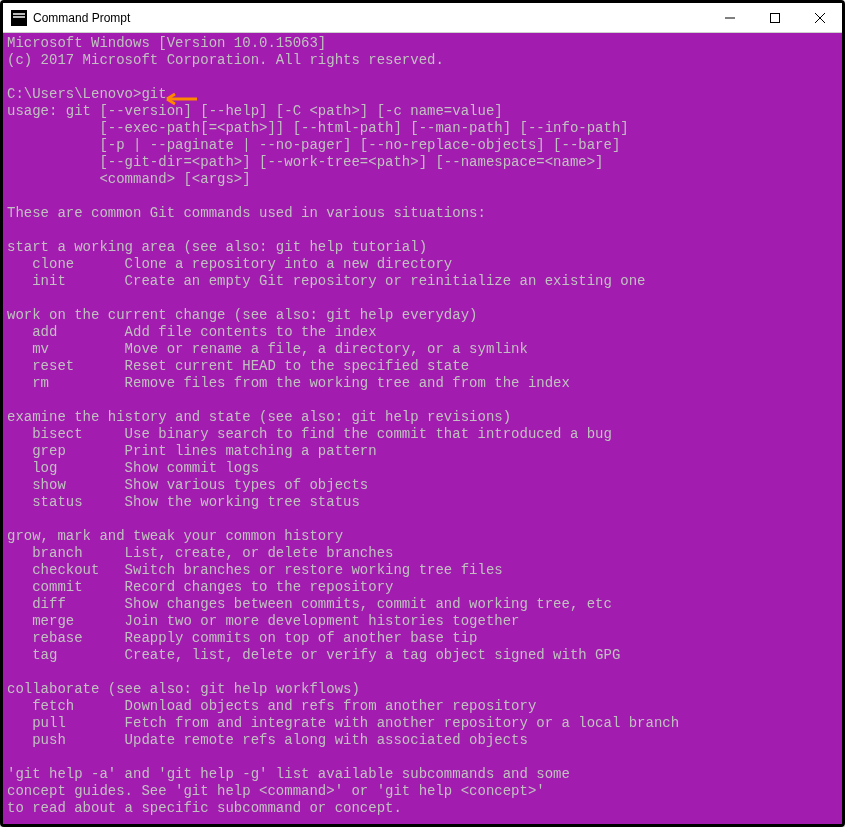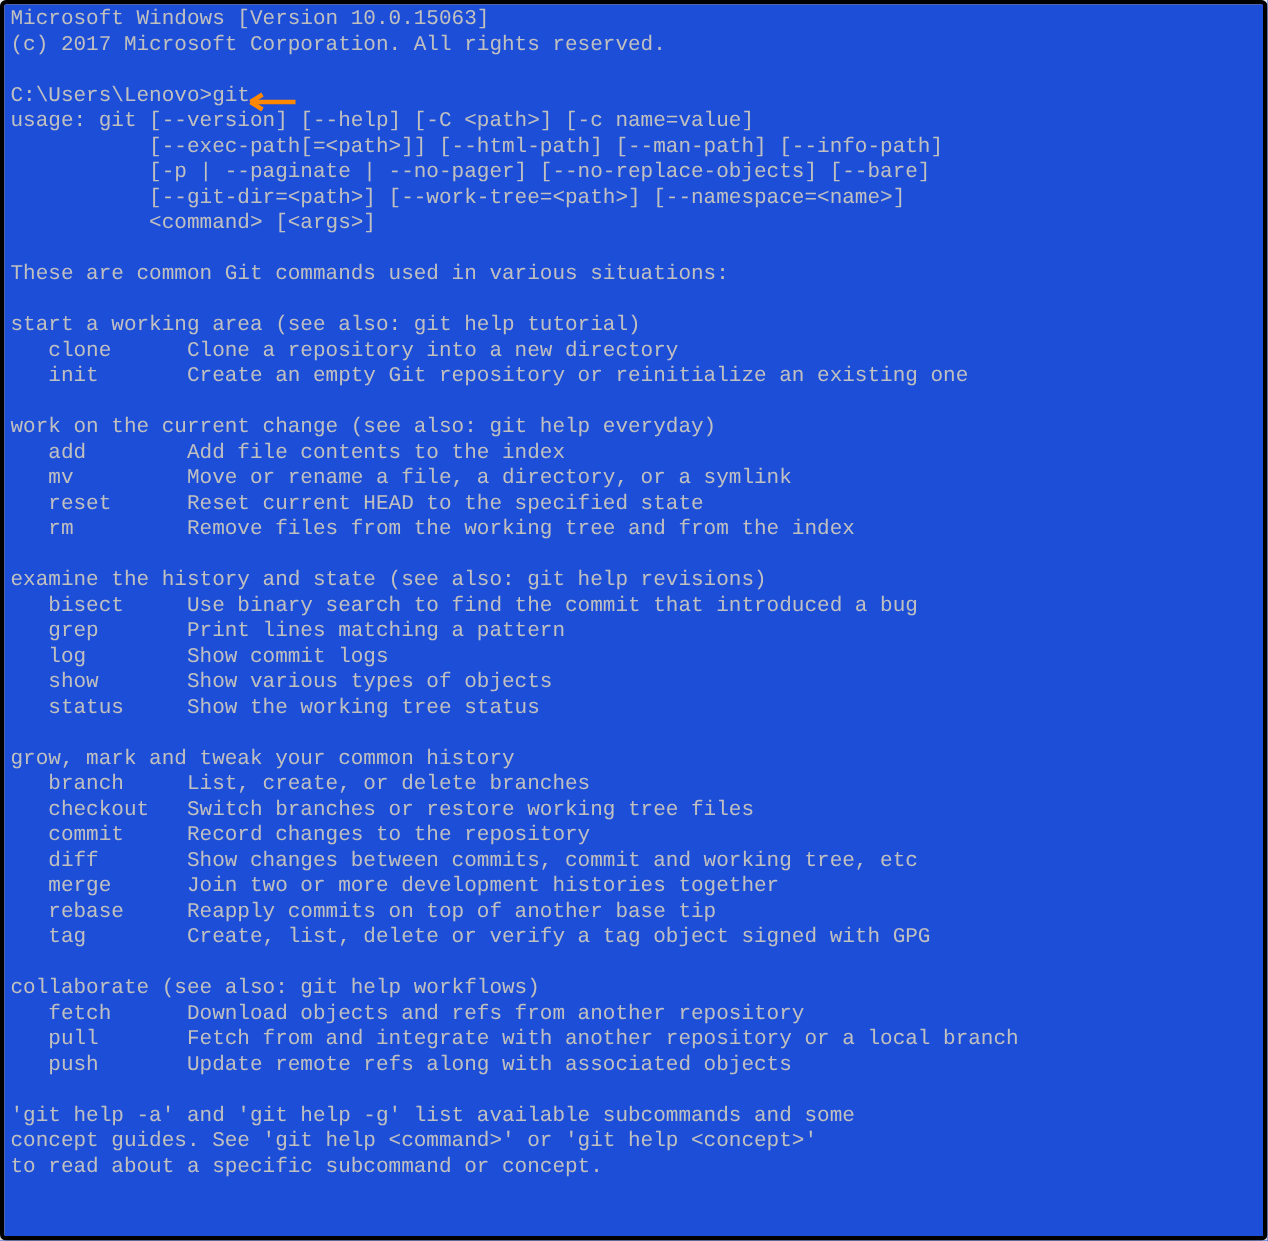--- a/index.html
+++ b/index.html
@@ -26,35 +26,56 @@
       box-shadow:0 3px 0 #bbb;
     }
     .titlebar .title { font-size:12px; color:#000; flex:1; }
     .win-controls { display:flex; }
     .win-btn {
       width:45px; height:29px;
       display:flex; align-items:center; justify-content:center;
       font-size:14px; color:#000;
     }
     .terminal{
-      flex:1; background:#1d4ed8; color:#c0c0c0;
+      flex:1; background:#a21caf; color:#c0c0c0;
       font-family:Consolas,"Courier New",monospace;
       font-size:14px; line-height:17px;
       padding:2px 4px; overflow:hidden;
       white-space:pre;
     }
     .arrow{
       position:relative; display:inline-block; width:40px;
     }
     .arrow svg{ position:absolute; top:-6px; left:-2px; }
   </style>
 </head>
 <body>
 
 <div class="window">
+  <div class="titlebar">
+    <div class="icon"></div>
+    <div class="title">Command Prompt</div>
+    <div class="win-controls">
+      <div class="win-btn">
+        <svg width="10" height="10" viewBox="0 0 10 10">
+            <path d="M0 5 H10" stroke="#000" stroke-width="1"></path>
+          </svg>
+      </div>
+      <div class="win-btn">
+        <svg width="10" height="10" viewBox="0 0 10 10">
+            <rect x="0.5" y="0.5" width="9" height="9" fill="none" stroke="#000" stroke-width="1"></rect>
+          </svg>
+      </div>
+      <div class="win-btn win-close">
+        <svg width="10" height="10" viewBox="0 0 10 10">
+            <path d="M0 0 L10 10 M10 0 L0 10" stroke="currentColor" stroke-width="1"></path>
+          </svg>
+      </div>
+    </div>
+  </div>
   <div class="terminal"><span>Microsoft Windows [Version 10.0.15063]</span>
 <span>(c) 2017 Microsoft Corporation. All rights reserved.</span>
 
 <span>C:\Users\Lenovo&gt;git</span><span class="arrow"><svg width="40" height="14">
           <path d="M2 7 L32 7" stroke="#ff8800" stroke-width="3"></path>
           <path d="M2 7 L10 2 M2 7 L10 12" stroke="#ff8800" stroke-width="3" fill="none"></path>
         </svg></span>
 <span>usage: git [--version] [--help] [-C &lt;path&gt;] [-c name=value]</span>
 <span>           [--exec-path[=&lt;path&gt;]] [--html-path] [--man-path] [--info-path]</span>
 <span>           [-p | --paginate | --no-pager] [--no-replace-objects] [--bare]</span>

